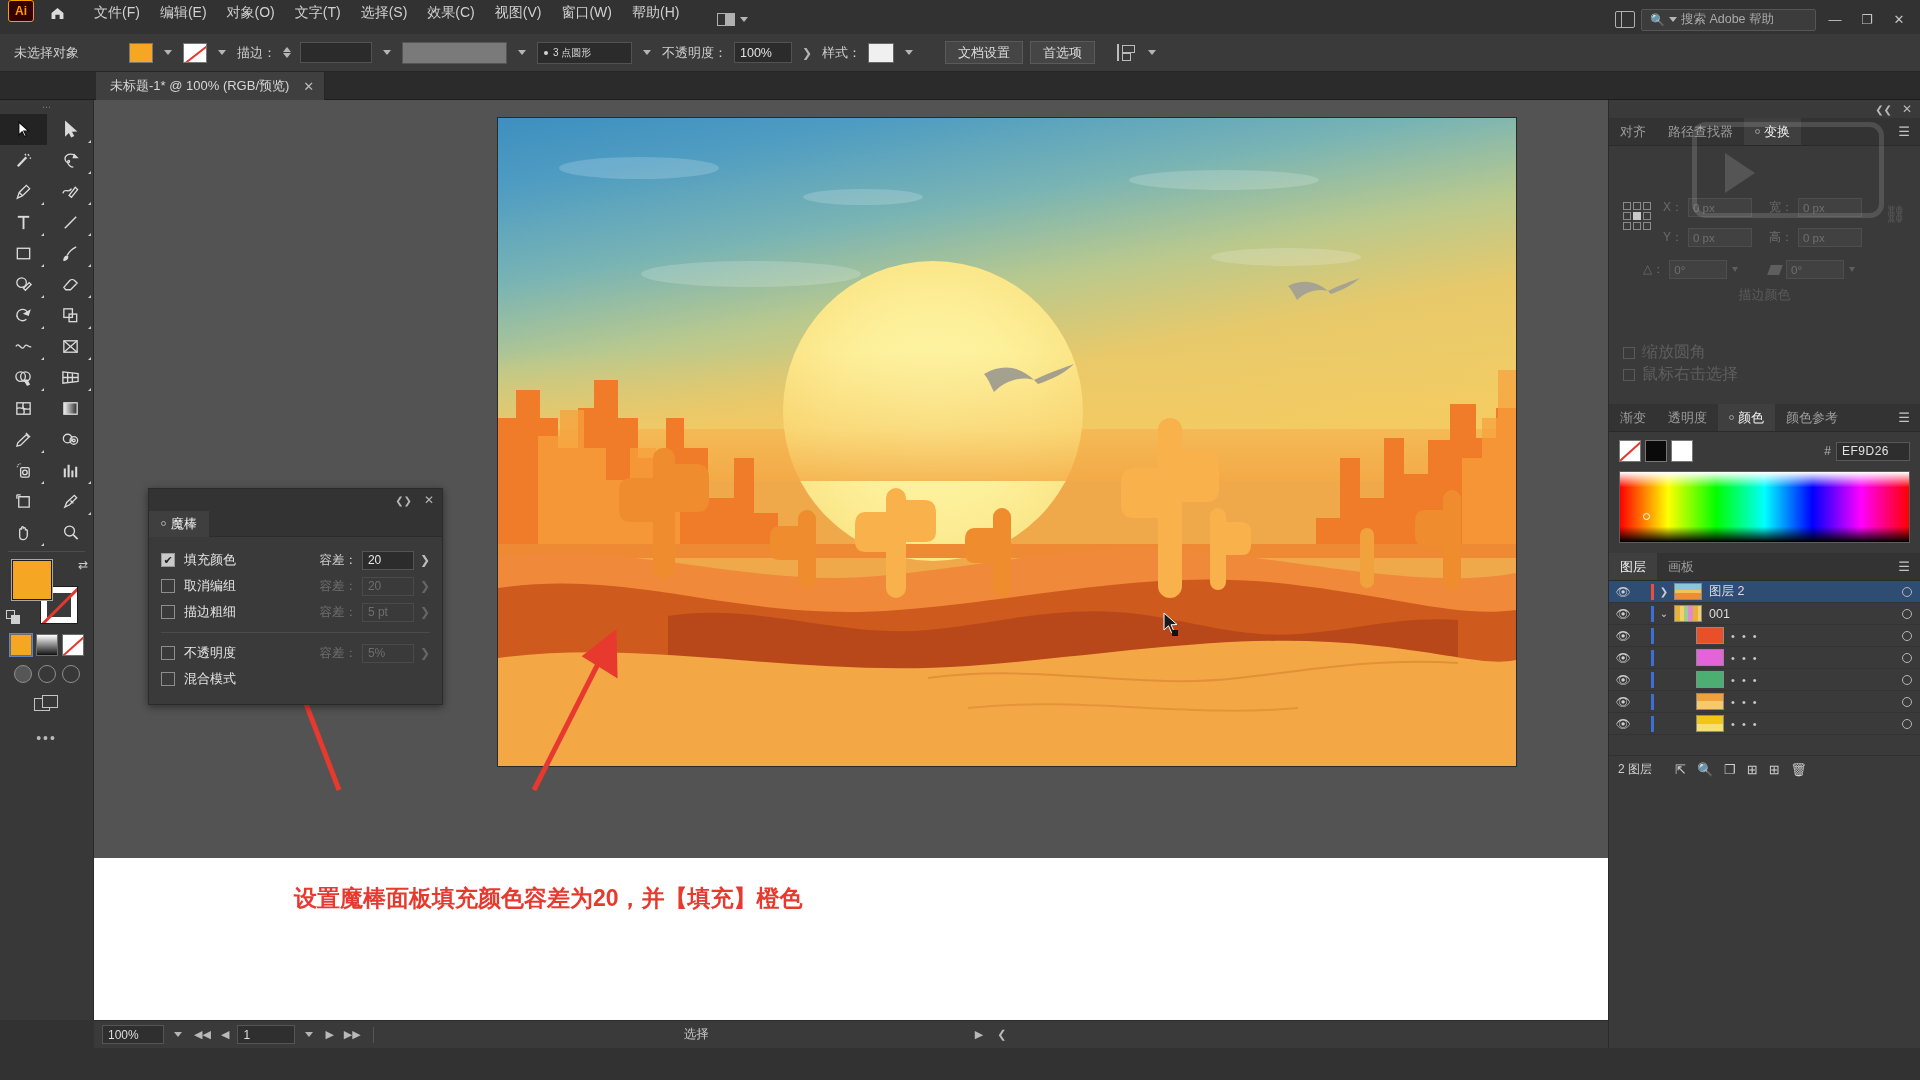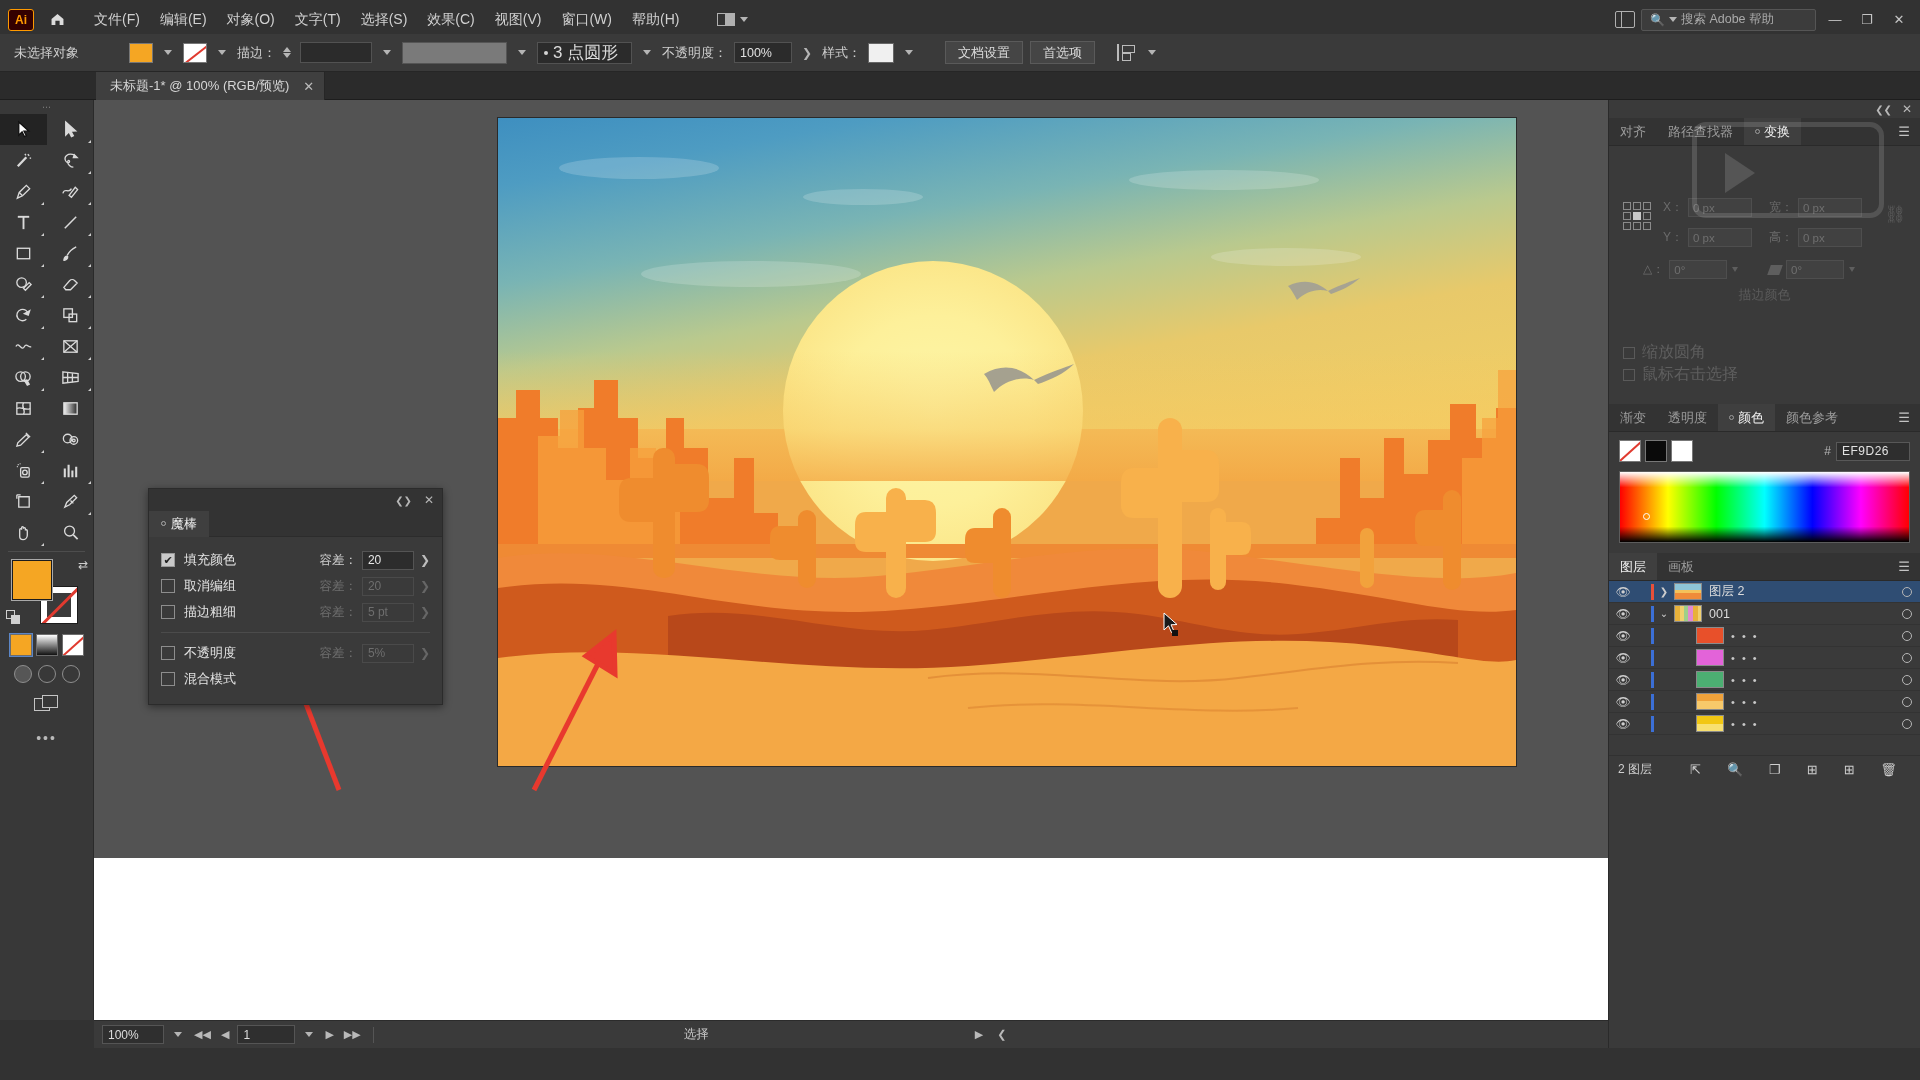--- a/index.html
+++ b/index.html
@@ -10,21 +10,21 @@
     font-family: "Liberation Sans", sans-serif;
     font-size: 13px;
     color: #c8c8c8;
     -webkit-font-smoothing: antialiased;
   }
   .app { position: relative; width: 1920px; height: 1080px; }
 
   
   .menubar {
     position: absolute; left: 0; top: 0; width: 1920px; height: 40px;
-    background: #323232; display: flex; align-items: center;
+    background: #323232; display: flex; 
     border-bottom: 1px solid #262626;
   }
   .ai-logo {
     width: 26px; height: 22px; margin-left: 8px; margin-right: 8px;
     background: #330000; border: 1px solid #ff9a00; border-radius: 3px;
     color: #ff9a00; font-size: 12px; font-weight: bold;
     display: flex; align-items: center; justify-content: center;
     font-family: "Liberation Sans", sans-serif;
   }
   .home-icon {
@@ -90,21 +90,21 @@
   .spinner b.dn { border-bottom:none; border-top:5px solid #b5b5b5;}
   .field-dark {
     background: #2b2b2b; border: 1px solid #525252; height: 21px; min-width: 70px;
     display: flex; align-items: center; padding: 0 5px; font-size: 12.5px; color: #d8d8d8;
   }
   .field-grey {
     background: #7a7a7a; border: 1px solid #555; height: 22px; width: 105px;
   }
   .field-wide {
     background: #2b2b2b; border: 1px solid #525252; height: 22px; width: 95px;
-    display:flex; align-items:center; gap: 5px; padding: 0 6px; font-size: 17px; color:#dcdcdc;
+    display:flex; align-items:center; gap: 5px; padding: 0 6px; font-size: 10px; color:#dcdcdc;
   }
   .dot-sm { width:4px; height:4px; background:#d5d5d5; border-radius:50%; }
   .opa-field {
     background: #2b2b2b; border: 1px solid #525252; height: 21px; width: 58px;
     display:flex; align-items:center; padding: 0 5px; font-size: 12.5px; color:#e0e0e0;
   }
   .arrow-r { color:#b5b5b5; font-size: 12px; padding: 0 3px;}
   .white-chip { width: 26px; height: 20px; background: #f0f0f0; border: 1px solid #666; }
   .btn-flat {
     background: #454545; border: 1px solid #5a5a5a; height: 23px;
@@ -301,21 +301,21 @@
   .lr-eye { width: 28px; display:flex; align-items:center; justify-content:center; color:#cfcfcf; font-size:12px; }
   .lr-editcol { width: 14px; display:flex; align-items:center; justify-content:center; }
   .lr-bar { width: 3px; height: 16px; }
   .lr-disc { width: 20px; display:flex; align-items:center; justify-content:center; color:#cdcdcd; font-size:10px;}
   .lr-thumb { width: 28px; height: 17px; border:1px solid #8b8b8b; margin-right:7px; }
   .lr-name { flex:1; white-space:nowrap; overflow:hidden;}
   .lr-target { width: 26px; display:flex; align-items:center; justify-content:center;}
   .lr-target b { width:10px;height:10px;border-radius:50%;border:1.5px solid #b6b6b6; display:block;}
   .lr-dots { color:#c9c9c9; letter-spacing:2px; font-size:11px;}
   .layers-foot {
-    display:flex;align-items:center;gap:26px; height: 28px; padding: 0 9px;
+    display:flex;align-items:center;gap:11px; height: 28px; padding: 0 9px;
     font-size:12px;color:#cfcfcf; border-top:1px solid #313131;
   }
   .lf-ico { color:#cfcfcf; font-size:13px; }
   .watermark {
     position:absolute; right: 36px; top: 22px; width: 192px; height: 96px; opacity: .17; z-index: 5;
   }
   .wm-box { width:100%;height:100%; border: 5px solid #d8d8d8; border-radius: 14px; position:relative;}
   .wm-box:after{ content:""; position:absolute; left:28px; top:26px; border-left: 30px solid #d8d8d8;
      border-top: 20px solid transparent; border-bottom: 20px solid transparent;}
 </style>
@@ -788,20 +788,21 @@
 
       <div style="display:flex;align-items:center;height:26px;">
         <span style="width:14px;height:14px;border:1px solid #8d8d8d;display:block;margin-right:9px;"></span>
         <span style="font-size:13px;color:#e4e4e4;">混合模式</span>
       </div>
     </div>
   </div>
 
   <div class="notepanel">
     <div class="note-wrap">
+      <div class="note-line">设置魔棒面板填充颜色容差为20，并【填充】橙色</div>
     </div>
   </div>
 
   <div class="statusbar">
     <span class="zoom-field">100%</span>
     <span class="mini-caret"></span>
     <span class="nav-ico">◀◀</span>
     <span class="nav-ico">◀</span>
     <span class="page-field">1</span>
     <span class="mini-caret"></span>

